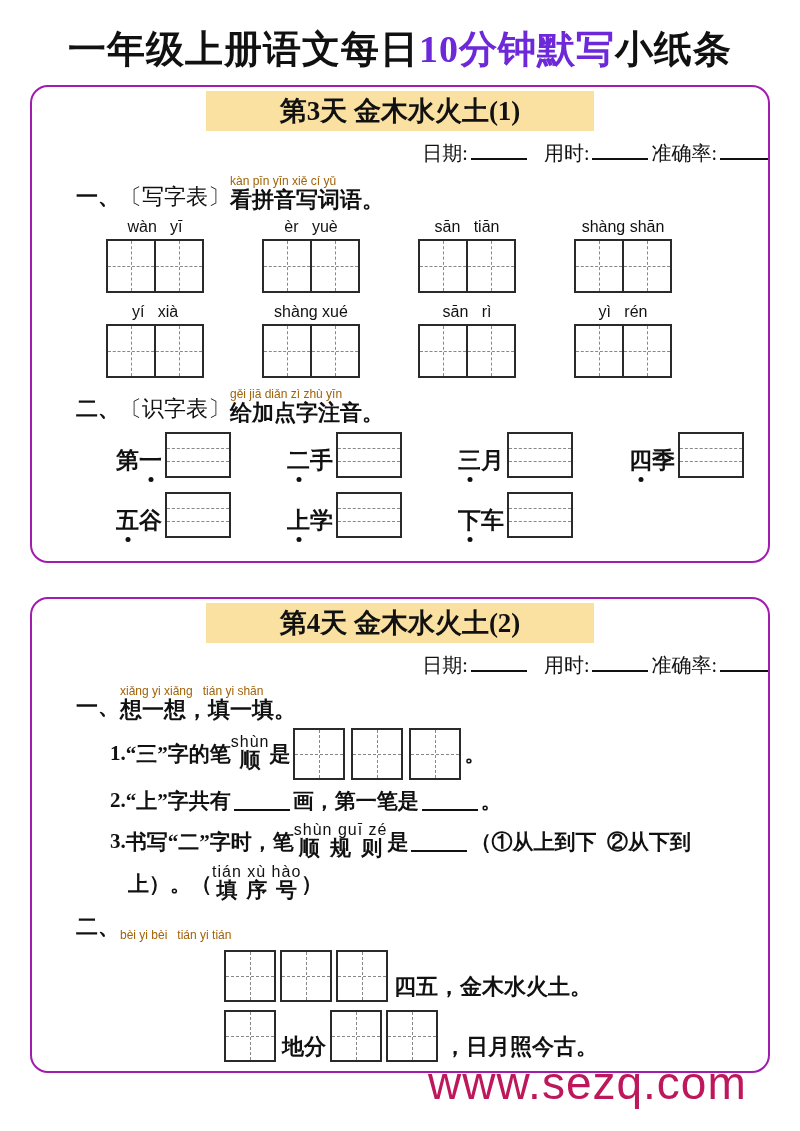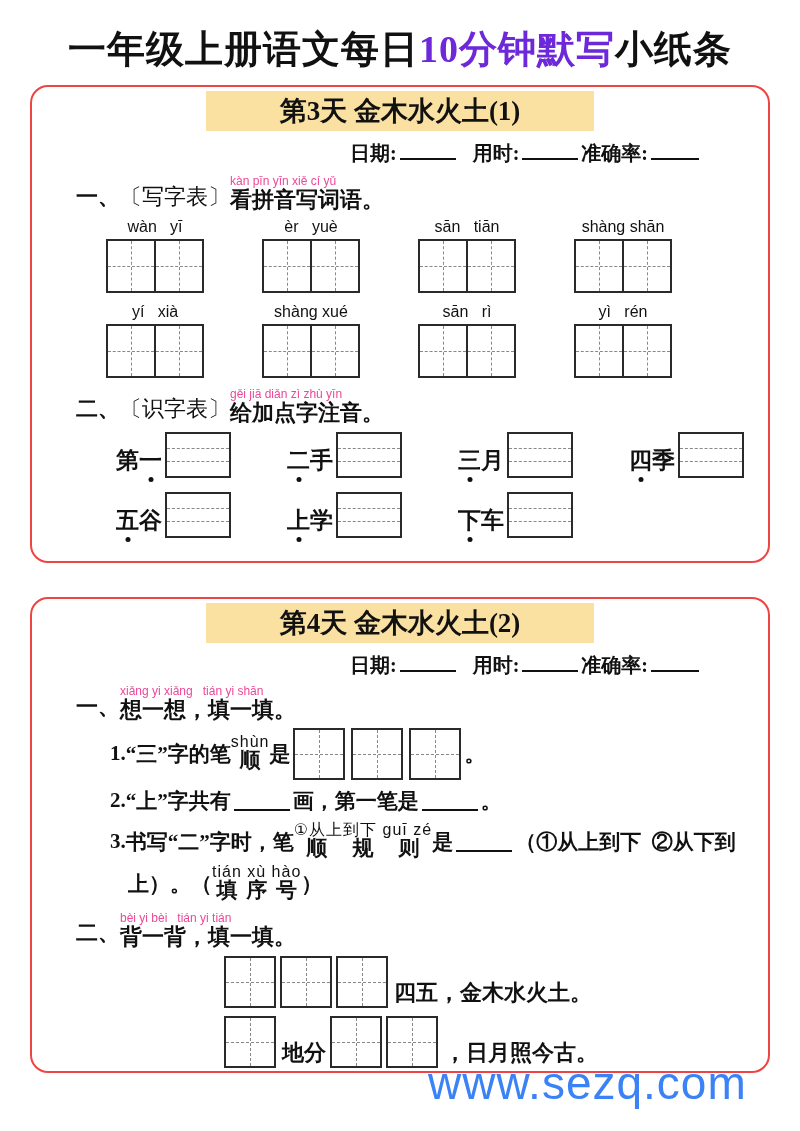--- a/index.html
+++ b/index.html
@@ -5,40 +5,40 @@
   html,body{margin:0;padding:0;background:#ffffff;}
   body{width:800px;height:1131px;position:relative;overflow:hidden;
        font-family:"Liberation Sans","DejaVu Sans",sans-serif;color:#111;}
 
   .title{position:absolute;top:24px;left:0;width:100%;text-align:center;margin:0;
          font-size:38px;font-weight:700;letter-spacing:1px;
          font-family:"Liberation Serif","DejaVu Serif",serif;}
   .title .red{color:#6d28d9;}
 
   .card{position:absolute;left:30px;width:740px;box-sizing:border-box;
-        border:2px solid #ef4444;border-radius:18px;background:transparent;z-index:1;}
+        border:2px solid #a21caf;border-radius:18px;background:transparent;z-index:1;}
   #card1{top:85px;height:478px;}
   #card2{top:597px;height:476px;}
 
   .band{margin:4px auto 0;width:388px;height:40px;line-height:40px;background:#fae1a2;
         font-size:27px;font-weight:700;text-align:center;
         font-family:"Liberation Serif","DejaVu Serif",serif;}
 
-  .meta{margin-top:9px;padding-left:318px;font-size:20px;font-weight:700;white-space:nowrap;
-        font-family:"Liberation Serif","DejaVu Serif",serif;}
+  .meta{margin-top:9px;padding-left:318px;font-size:20px;font-weight:400;white-space:nowrap;
+        font-family:"Liberation Serif","DejaVu Serif",serif;text-align:right;}
   .blank{display:inline-block;width:56px;height:0.85em;border-bottom:2px solid #111;margin:0 3px;}
   .blank.short{width:48px;margin-right:0;}
   .mgap{display:inline-block;width:14px;}
 
   .exhead{margin:8px 0 0 44px;display:flex;align-items:flex-end;
           font-size:22px;font-weight:700;white-space:pre;
           font-family:"Liberation Serif","DejaVu Serif",serif;}
   .extag{font-weight:500;}
   .stack{display:inline-flex;flex-direction:column;align-items:flex-start;line-height:1.08;}
-  .pin{font-size:12px;font-weight:400;color:#ec4899;white-space:pre;
+  .pin{font-size:12px;font-weight:400;color:#a16207;white-space:pre;
        font-family:"Liberation Sans","DejaVu Sans",sans-serif;}
 
   .wrow{display:flex;margin-top:6px;padding-left:74px;gap:58px;}
   .wgroup{display:flex;flex-direction:column;align-items:center;}
   .plabel{font-size:16px;margin-bottom:3px;white-space:pre;}
   .grid2{display:flex;border:2px solid #2a2a2a;}
   .cell{width:46px;height:50px;position:relative;}
   .cell + .cell{border-left:2px solid #2a2a2a;}
   .cell::before{content:"";position:absolute;left:50%;top:0;bottom:0;border-left:1px dashed #888;}
   .cell::after{content:"";position:absolute;top:50%;left:0;right:0;border-top:1px dashed #888;}
@@ -64,21 +64,21 @@
   .tzg::after{content:"";position:absolute;top:50%;left:0;right:0;border-top:1px dashed #888;}
   ruby rt{font-size:16px;font-weight:400;letter-spacing:1px;
           font-family:"Liberation Sans","DejaVu Sans",sans-serif;}
 
   .brow{display:flex;align-items:flex-end;margin:8px 0 0 192px;font-size:22px;font-weight:600;
         white-space:pre;font-family:"Liberation Serif","DejaVu Serif",serif;}
   .brow .tzg{margin:0 4px 0 0;}
   .brow .tzg + .txt{margin-left:2px;}
 
   .watermark{position:absolute;left:428px;top:1056px;z-index:2;
-             font-size:46px;font-weight:400;letter-spacing:1px;color:#3b82f6;
+             font-size:46px;font-weight:400;letter-spacing:1px;color:#be185d;
              font-family:"Liberation Sans","DejaVu Sans",sans-serif;}
 </style>
 </head>
 <body>
 
 <h1 class="title"><span>一年级上册语文每日</span><span class="red">10分钟默写</span><span>小纸条</span></h1>
 
 <section class="card" id="card1">
   <div class="band">第3天 金木水火土(1)</div>
 
@@ -204,29 +204,29 @@
 
   <div class="qrow">
     <span>1.</span><span>“三”字的笔</span><ruby><span>顺</span><rt>shùn</rt></ruby><span>是</span><span class="tzg"></span><span class="tzg"></span><span class="tzg"></span><span>。</span>
   </div>
 
   <div class="qrow tight">
     <span>2.</span><span>“上”字共有</span><span class="blank"></span><span>画，第一笔是</span><span class="blank"></span><span>。</span>
   </div>
 
   <div class="qrow tight">
-    <span>3.</span><span>书写“二”字时，笔</span><ruby><span>顺规则</span><rt>①从上到下 guī zé</rt></ruby><span>是</span><span class="blank"></span><span>（①从上到下  ②从下到</span>
+    <span>3.</span><span>书写“二”字时，笔</span><ruby><span>顺规则</span><rt>shùn guī zé</rt></ruby><span>是</span><span class="blank"></span><span>（①从上到下  ②从下到</span>
   </div>
 
   <div class="qrow q3l2">
     <span>上）。（</span><ruby><span>填序号</span><rt>tián xù hào</rt></ruby><span>）</span>
   </div>
 
   <div class="exhead" style="margin-top:8px;">
-    <span>二、</span><span class="stack"><span class="pin">bèi yi bèi   tián yi tián</span><span>背一背，填一填。</span></span>
+    <span>二、</span><span class="stack"><span class="pin">bèi yi bèi   tián yi tián</span></span>
   </div>
 
   <div class="brow">
     <span class="tzg"></span><span class="tzg"></span><span class="tzg"></span><span class="txt">四五，金木水火土。</span>
   </div>
 
   <div class="brow">
     <span class="tzg"></span><span class="txt">地分</span><span class="tzg" style="margin-left:4px;"></span><span class="tzg"></span><span class="txt">，日月照今古。</span>
   </div>
 </section>

